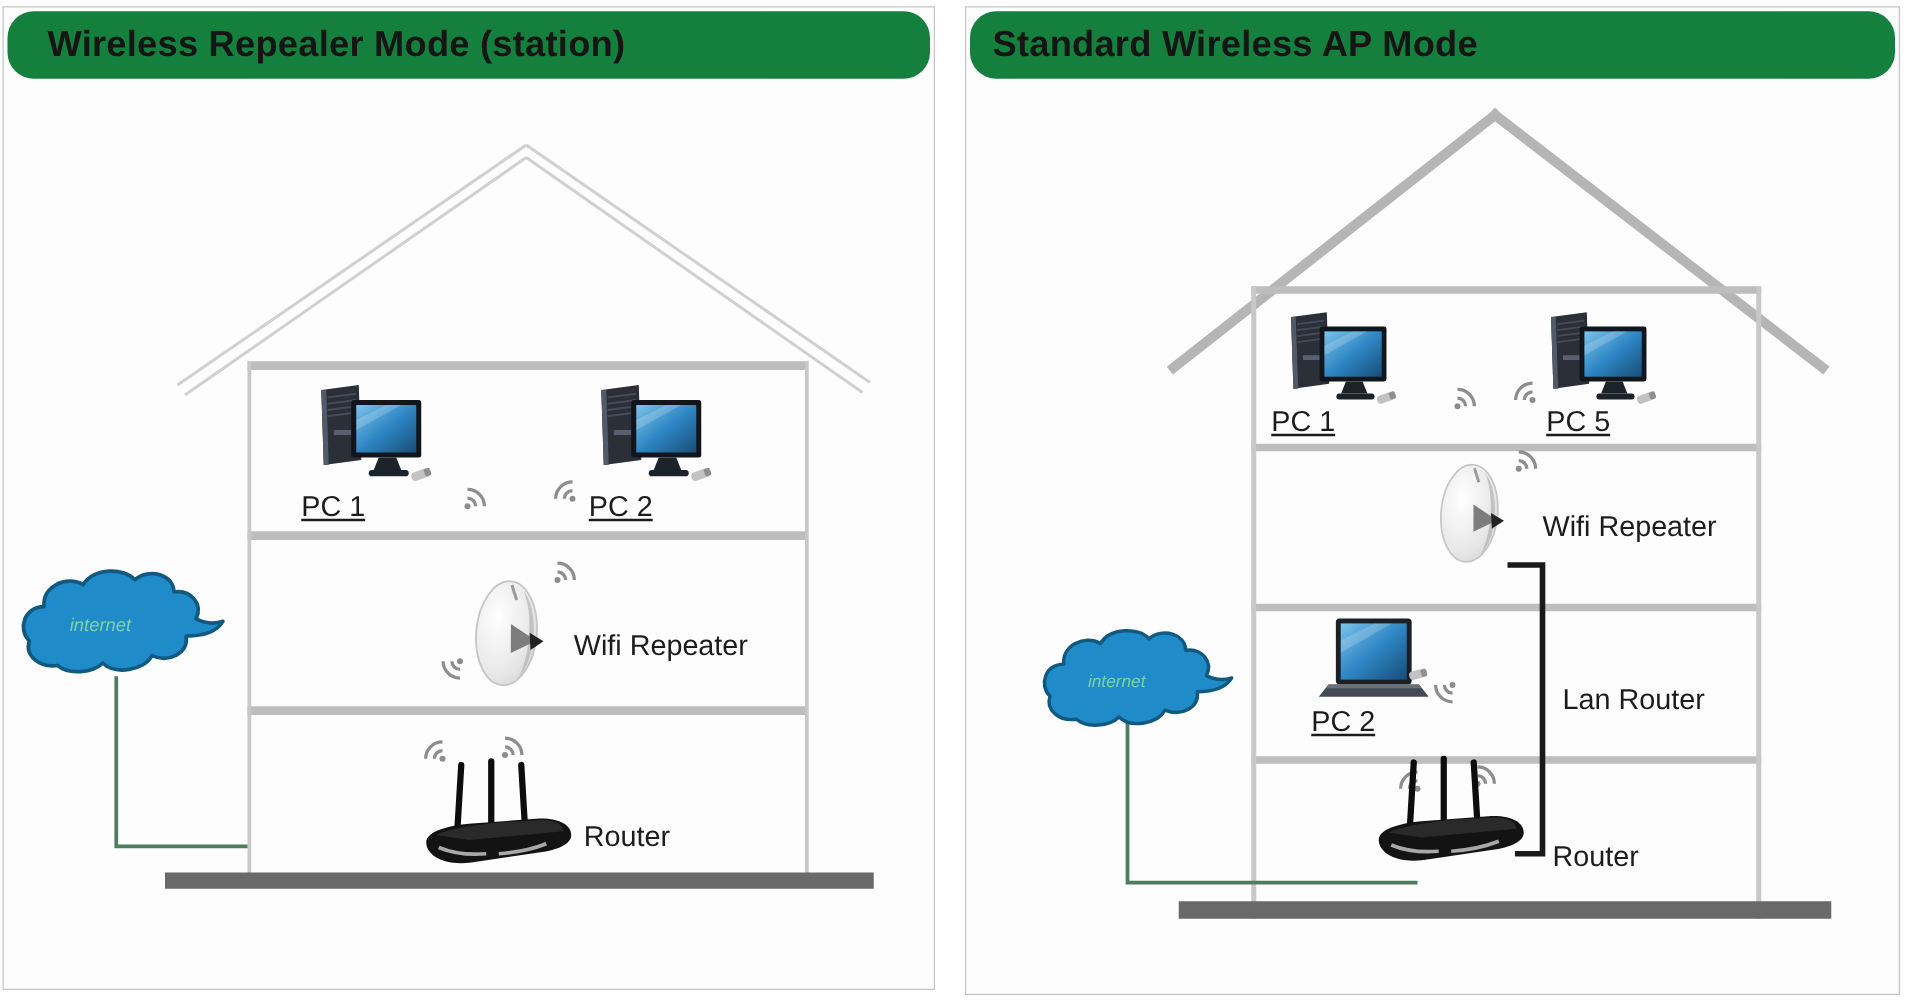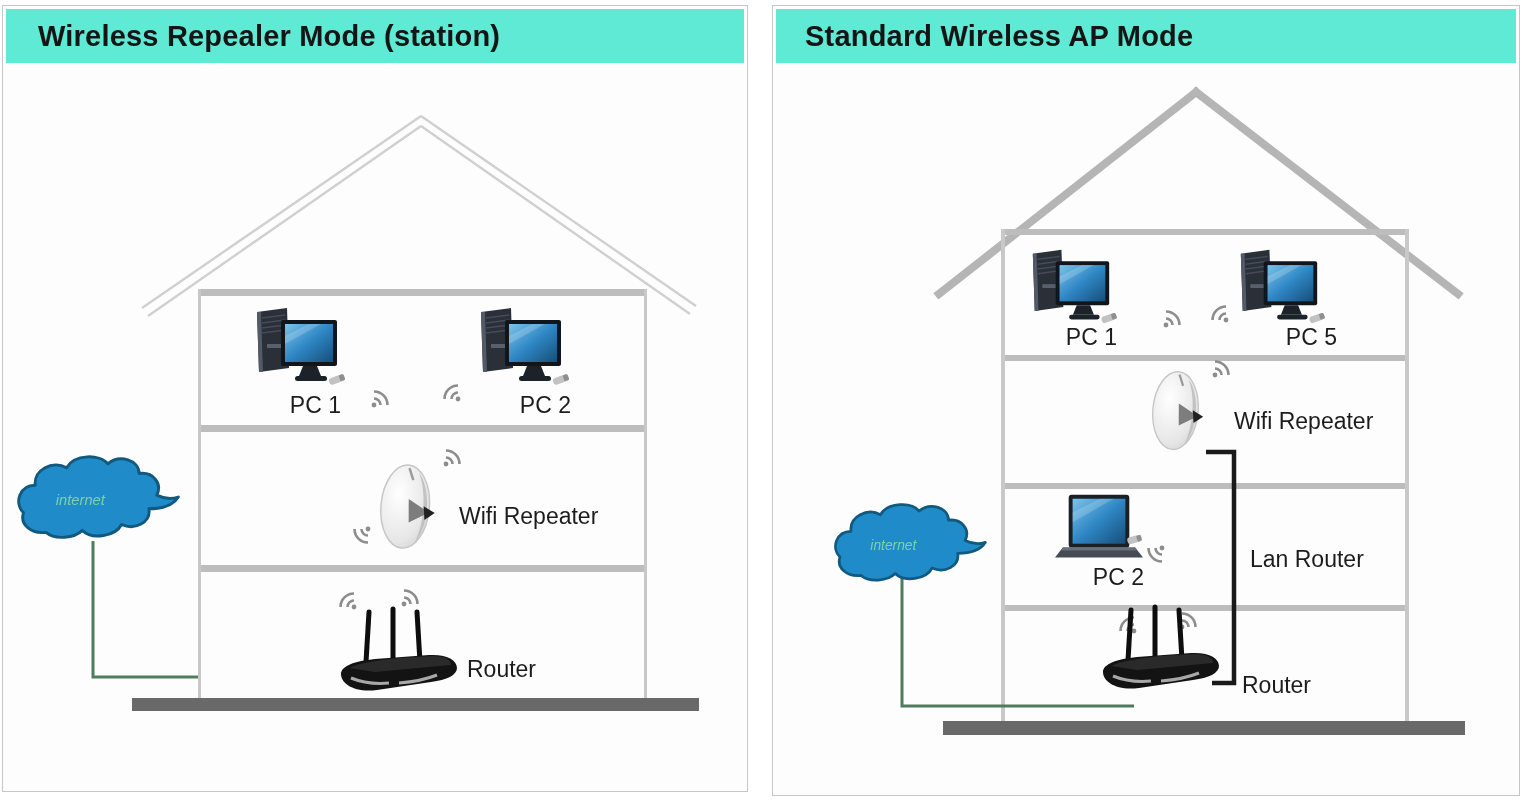--- a/index.html
+++ b/index.html
@@ -1,29 +1,29 @@
 <!DOCTYPE html>
 <html><head>
 <meta charset="utf-8">
 <style>
   html,body{margin:0;padding:0;background:#ffffff;}
   .canvas{position:relative;width:1526px;height:800px;background:#ffffff;overflow:hidden;
           font-family:"Liberation Sans",sans-serif;color:#1c1c1c;}
   .panel{position:absolute;background:#fdfdfd;border:1px solid #c6c6c6;}
   .panel-left{left:2px;top:5px;width:744px;height:785px;}
   .panel-right{left:772px;top:5px;width:746px;height:789px;}
-  .hdr{position:absolute;left:3px;right:3px;top:3px;height:54px;background:#5eead4;
-       display:flex;align-items:center;}
+  .hdr{position:absolute;left:3px;right:3px;top:3px;height:54px;background:#15803d;
+       display:flex;align-items:center;border-radius:21px;}
   .hdr-title{font-weight:bold;font-size:29px;color:#151515;letter-spacing:0.2px;white-space:nowrap;}
   .pad-l{padding-left:32px;}
-  .pad-r{padding-left:29px;}
+  .pad-r{padding-left:18px;}
   .abs{position:absolute;}
   .house-svg{position:absolute;left:0;top:0;pointer-events:none;}
   .dev-label{position:absolute;font-size:23px;color:#1c1c1c;white-space:nowrap;}
-  .dev-label.center{text-align:right;}
+  .dev-label.center{text-align:left;text-decoration:underline;}
   .wifi{position:absolute;width:26px;height:26px;}
   .flip{transform:scaleX(-1);}
   .rot180{transform:rotate(180deg);}
   .repeater-tilt{transform:rotate(5deg);}
   svg.icon{display:block;width:100%;height:100%;}
 </style>
 </head>
 <body>
 
 <svg width="0" height="0" style="position:absolute" aria-hidden="true">

